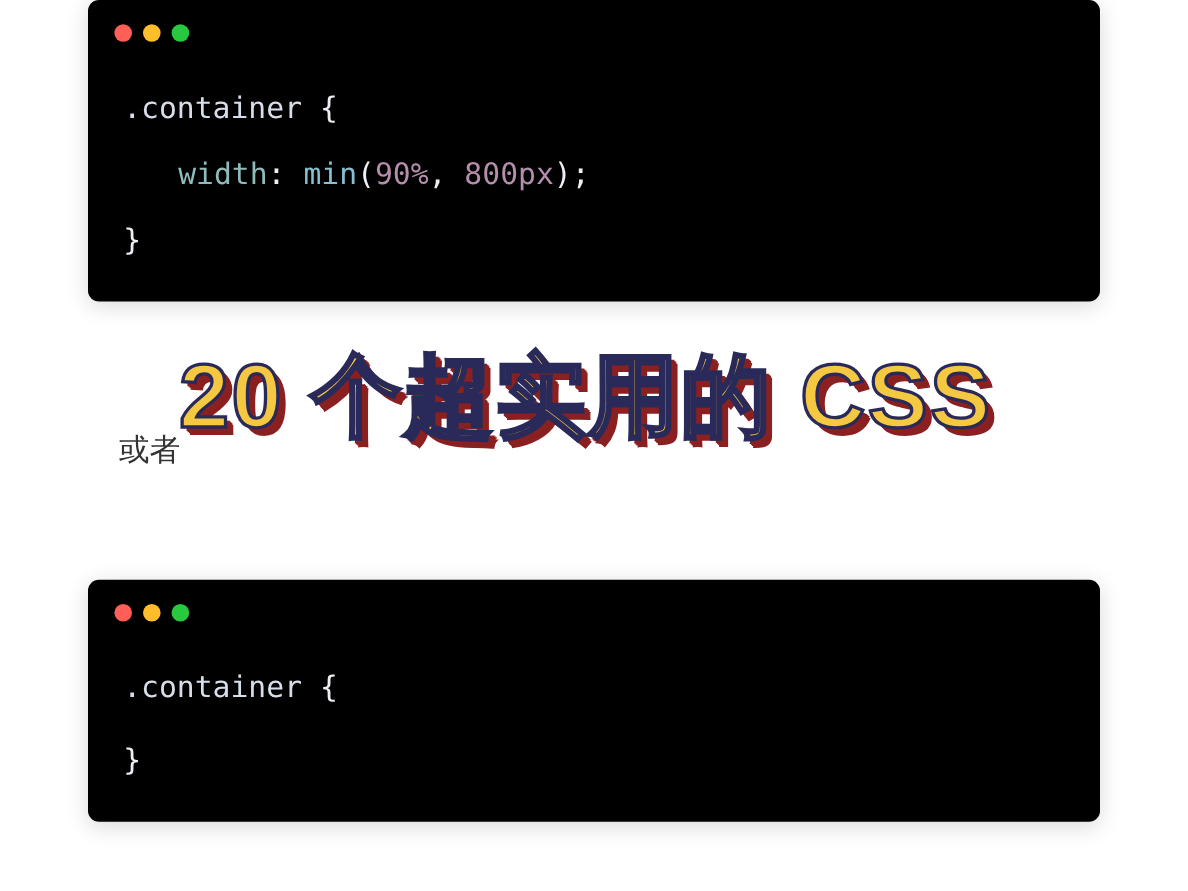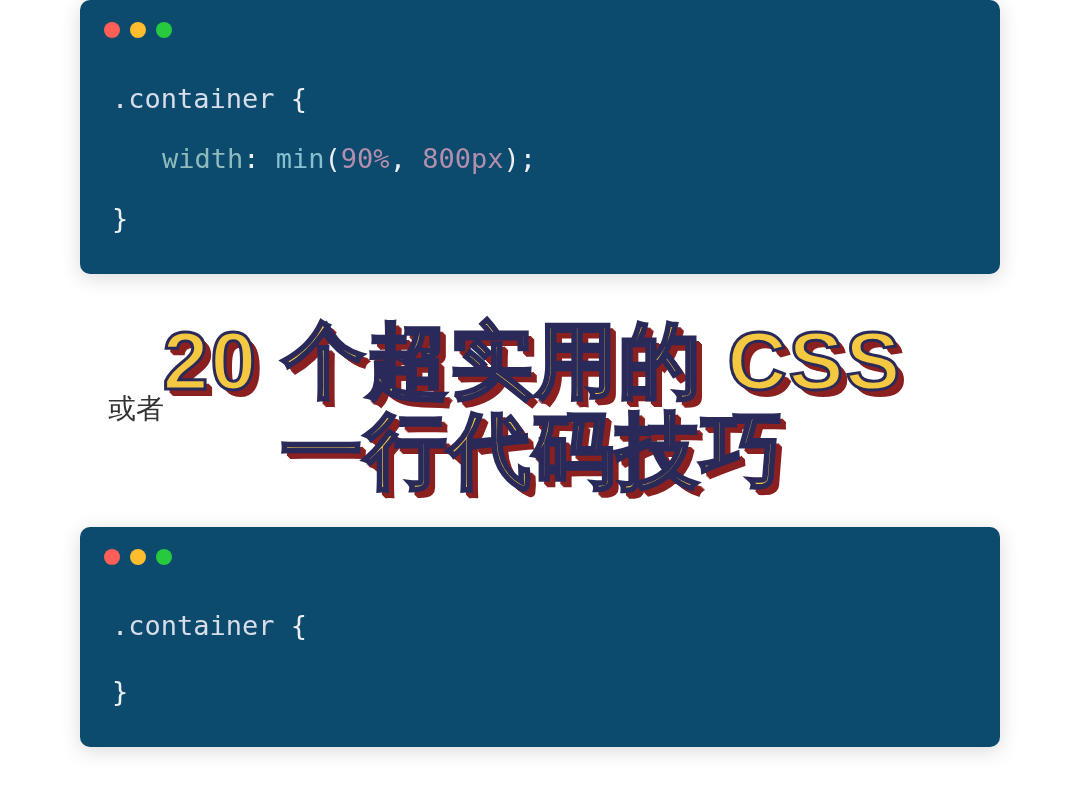--- a/index.html
+++ b/index.html
@@ -5,21 +5,21 @@
 * { margin: 0; padding: 0; box-sizing: border-box; }
 body {
   width: 1080px;
   height: 810px;
   background: #ffffff;
   font-family: 'Menlo', 'Consolas', monospace;
   position: relative;
   overflow: hidden;
 }
 .code-block {
-  background: #0c4a6e;
+  background: #000000;
   border-radius: 10px;
   margin: 0 auto;
   width: 920px;
   box-shadow: 0 4px 20px rgba(0,0,0,0.15);
   position: absolute;
   left: 80px;
 }
 .block-top { top: 0; }
 .block-bottom { top: 527px; }
 .traffic-lights {
@@ -124,14 +124,13 @@
     <div style="height:10px"></div>
     <div style="height:10px"></div>
     <div>
       <span class="tok-punct">}</span>
     </div>
   </div>
 </div>
 
 <div class="headline">
   <span class="headline-line">20 个超实用的 CSS</span>
-  <span class="headline-line">一行代码技巧</span>
 </div>
 
 </body></html>

